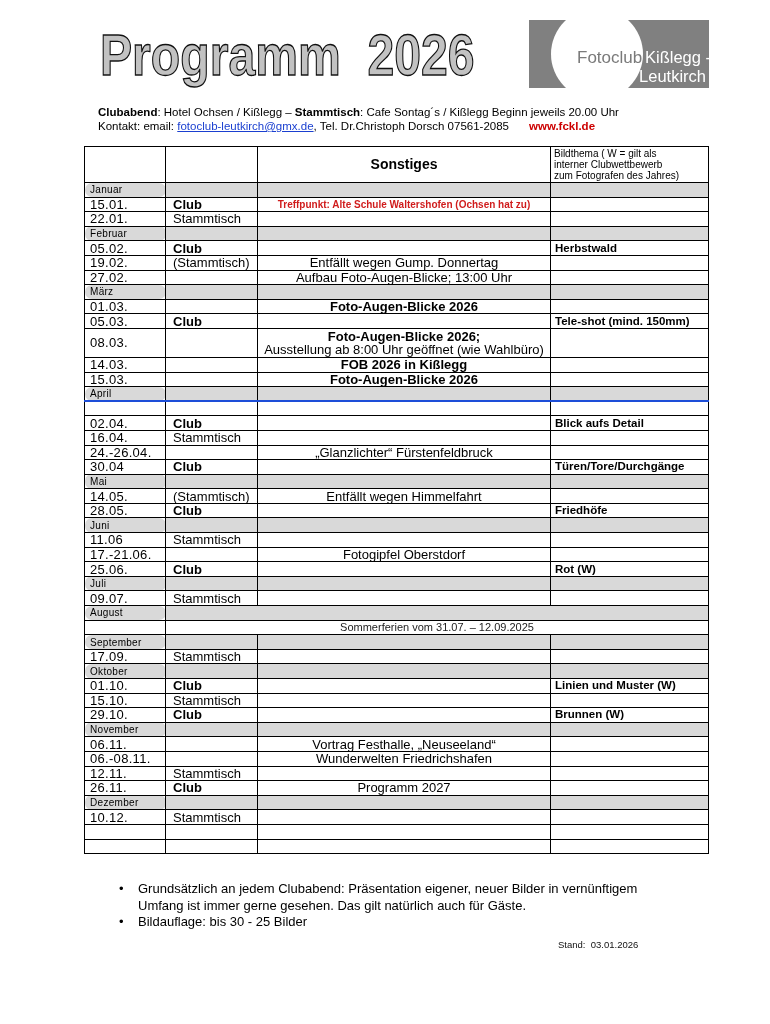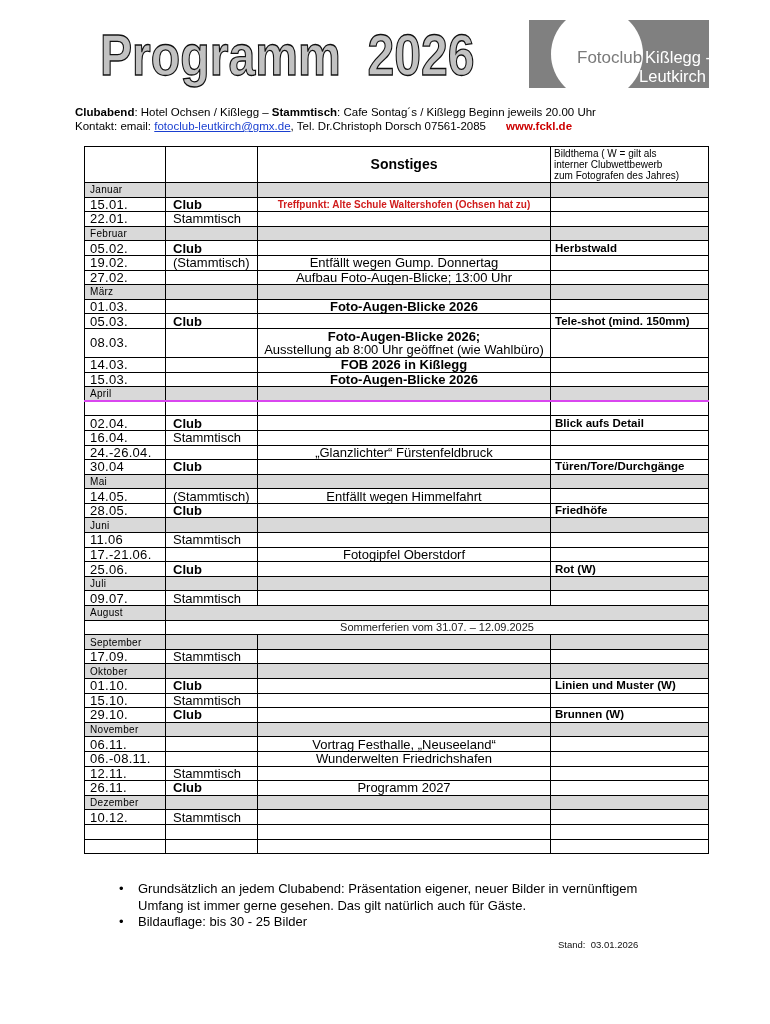--- a/index.html
+++ b/index.html
@@ -29,21 +29,21 @@
     background: var(--logo-grey); overflow: hidden;
   }
   .logo-circle {
     position: absolute; left: 22px; top: -12px; width: 92px; height: 92px;
     border-radius: 50%; background: #fff;
   }
   .logo-t1 { position: absolute; left: 48px; top: 29px; font-size: 17px; line-height: 17px; color: #7a7a7a; white-space: nowrap; }
   .logo-t2 { position: absolute; left: 116px; top: 29px; font-size: 16.5px; line-height: 17px; color: #fff; white-space: nowrap; }
   .logo-t3 { position: absolute; right: 3px; top: 48px; font-size: 16.5px; line-height: 17px; color: #fff; white-space: nowrap; }
 
-  .info { position: absolute; left: 75px; top: 105px; font-size: 11.5px; line-height: 14px; white-space: nowrap; }
+  .info { position: absolute; left: 98px; top: 105px; font-size: 11.5px; line-height: 14px; white-space: nowrap; }
   .info b { font-weight: bold; }
   .info .link { color: var(--link-blue); text-decoration: underline; }
   .info .web { color: var(--web-red); font-weight: bold; margin-left: 20px; }
 
   table.schedule {
     position: absolute; left: 84px; top: 146px; width: 624px;
     border-collapse: collapse; table-layout: fixed;
   }
   table.schedule td {
     border: 1px solid #000; padding: 0 4px; vertical-align: middle;
@@ -52,23 +52,23 @@
   }
   table.schedule tr { height: 14.6px; }
   table.schedule tr.head { height: 35px; margin-top: 32px; }
   table.schedule tr.double { height: 29px; }
   .h-son { text-align: center; font-weight: bold; font-size: 14px !important; }
   .h-theme { font-size: 10px !important; line-height: 11px !important; white-space: normal !important; vertical-align: top !important; padding: 1px 3px !important; }
   .h-theme span { display: block; white-space: nowrap; }
 
   tr.month td { background: var(--month-bg); font-size: 10px; line-height: 11px; }
   tr.month td.c-date { padding-left: 7px; }
-  tr.thick td { border-bottom: 2px solid #d946ef; }
-
-  td.c-date { padding-left: 5px !important; letter-spacing: 0.3px; }
+  tr.thick td { border-bottom: 2px solid #1d4ed8; }
+
+  td.c-date { padding-left: 5px !important; letter-spacing: 0.3px; border-radius: 7px; }
   td.c-kind { padding-left: 7px !important; }
   td.c-kind.bold { font-weight: bold; }
   td.c-note { text-align: center; }
   td.c-note.bold { font-weight: bold; }
   td.c-note.alert { color: var(--alert-red); font-weight: bold; font-size: 10px; }
   td.c-note .l1 { font-weight: bold; display: block; }
   td.c-note .l2 { display: block; }
   td.c-theme { text-align: left; font-weight: bold; font-size: 11.5px !important; }
   td.c-notice { text-align: center; font-size: 11px !important; color: #222; }
 

